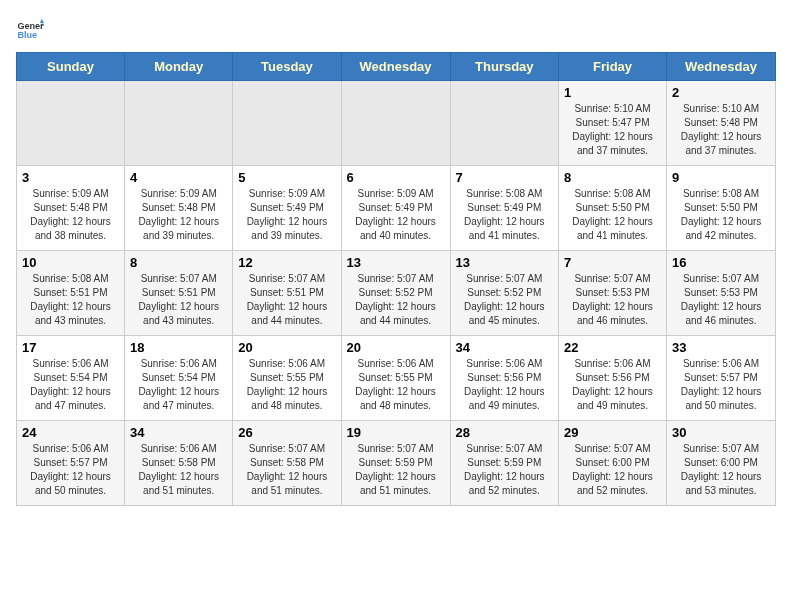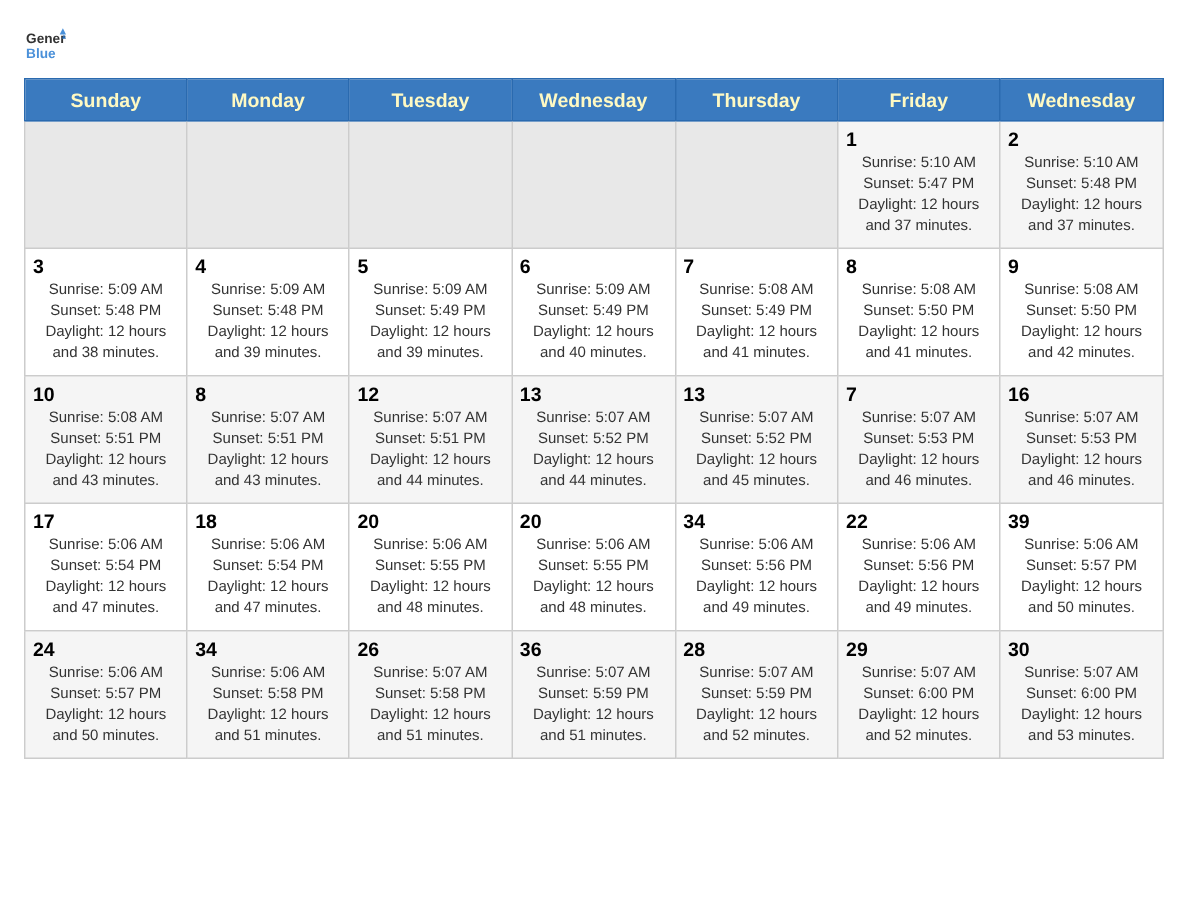--- a/index.html
+++ b/index.html
@@ -213,39 +213,39 @@
         </td>
         <td>
           <span class="day-num">34</span>
           <div class="day-info">Sunrise: 5:06 AM<br>Sunset: 5:56 PM<br>Daylight: 12 hours<br>and 49 minutes.</div>
         </td>
         <td>
           <span class="day-num">22</span>
           <div class="day-info">Sunrise: 5:06 AM<br>Sunset: 5:56 PM<br>Daylight: 12 hours<br>and 49 minutes.</div>
         </td>
         <td>
-          <span class="day-num">39</span>
+          <span class="day-num">33</span>
           <div class="day-info">Sunrise: 5:06 AM<br>Sunset: 5:57 PM<br>Daylight: 12 hours<br>and 50 minutes.</div>
         </td>
       </tr>
       <tr class="week-row">
         <td>
           <span class="day-num">24</span>
           <div class="day-info">Sunrise: 5:06 AM<br>Sunset: 5:57 PM<br>Daylight: 12 hours<br>and 50 minutes.</div>
         </td>
         <td>
           <span class="day-num">34</span>
           <div class="day-info">Sunrise: 5:06 AM<br>Sunset: 5:58 PM<br>Daylight: 12 hours<br>and 51 minutes.</div>
         </td>
         <td>
           <span class="day-num">26</span>
           <div class="day-info">Sunrise: 5:07 AM<br>Sunset: 5:58 PM<br>Daylight: 12 hours<br>and 51 minutes.</div>
         </td>
         <td>
-          <span class="day-num">36</span>
+          <span class="day-num">19</span>
           <div class="day-info">Sunrise: 5:07 AM<br>Sunset: 5:59 PM<br>Daylight: 12 hours<br>and 51 minutes.</div>
         </td>
         <td>
           <span class="day-num">28</span>
           <div class="day-info">Sunrise: 5:07 AM<br>Sunset: 5:59 PM<br>Daylight: 12 hours<br>and 52 minutes.</div>
         </td>
         <td>
           <span class="day-num">29</span>
           <div class="day-info">Sunrise: 5:07 AM<br>Sunset: 6:00 PM<br>Daylight: 12 hours<br>and 52 minutes.</div>
         </td>

